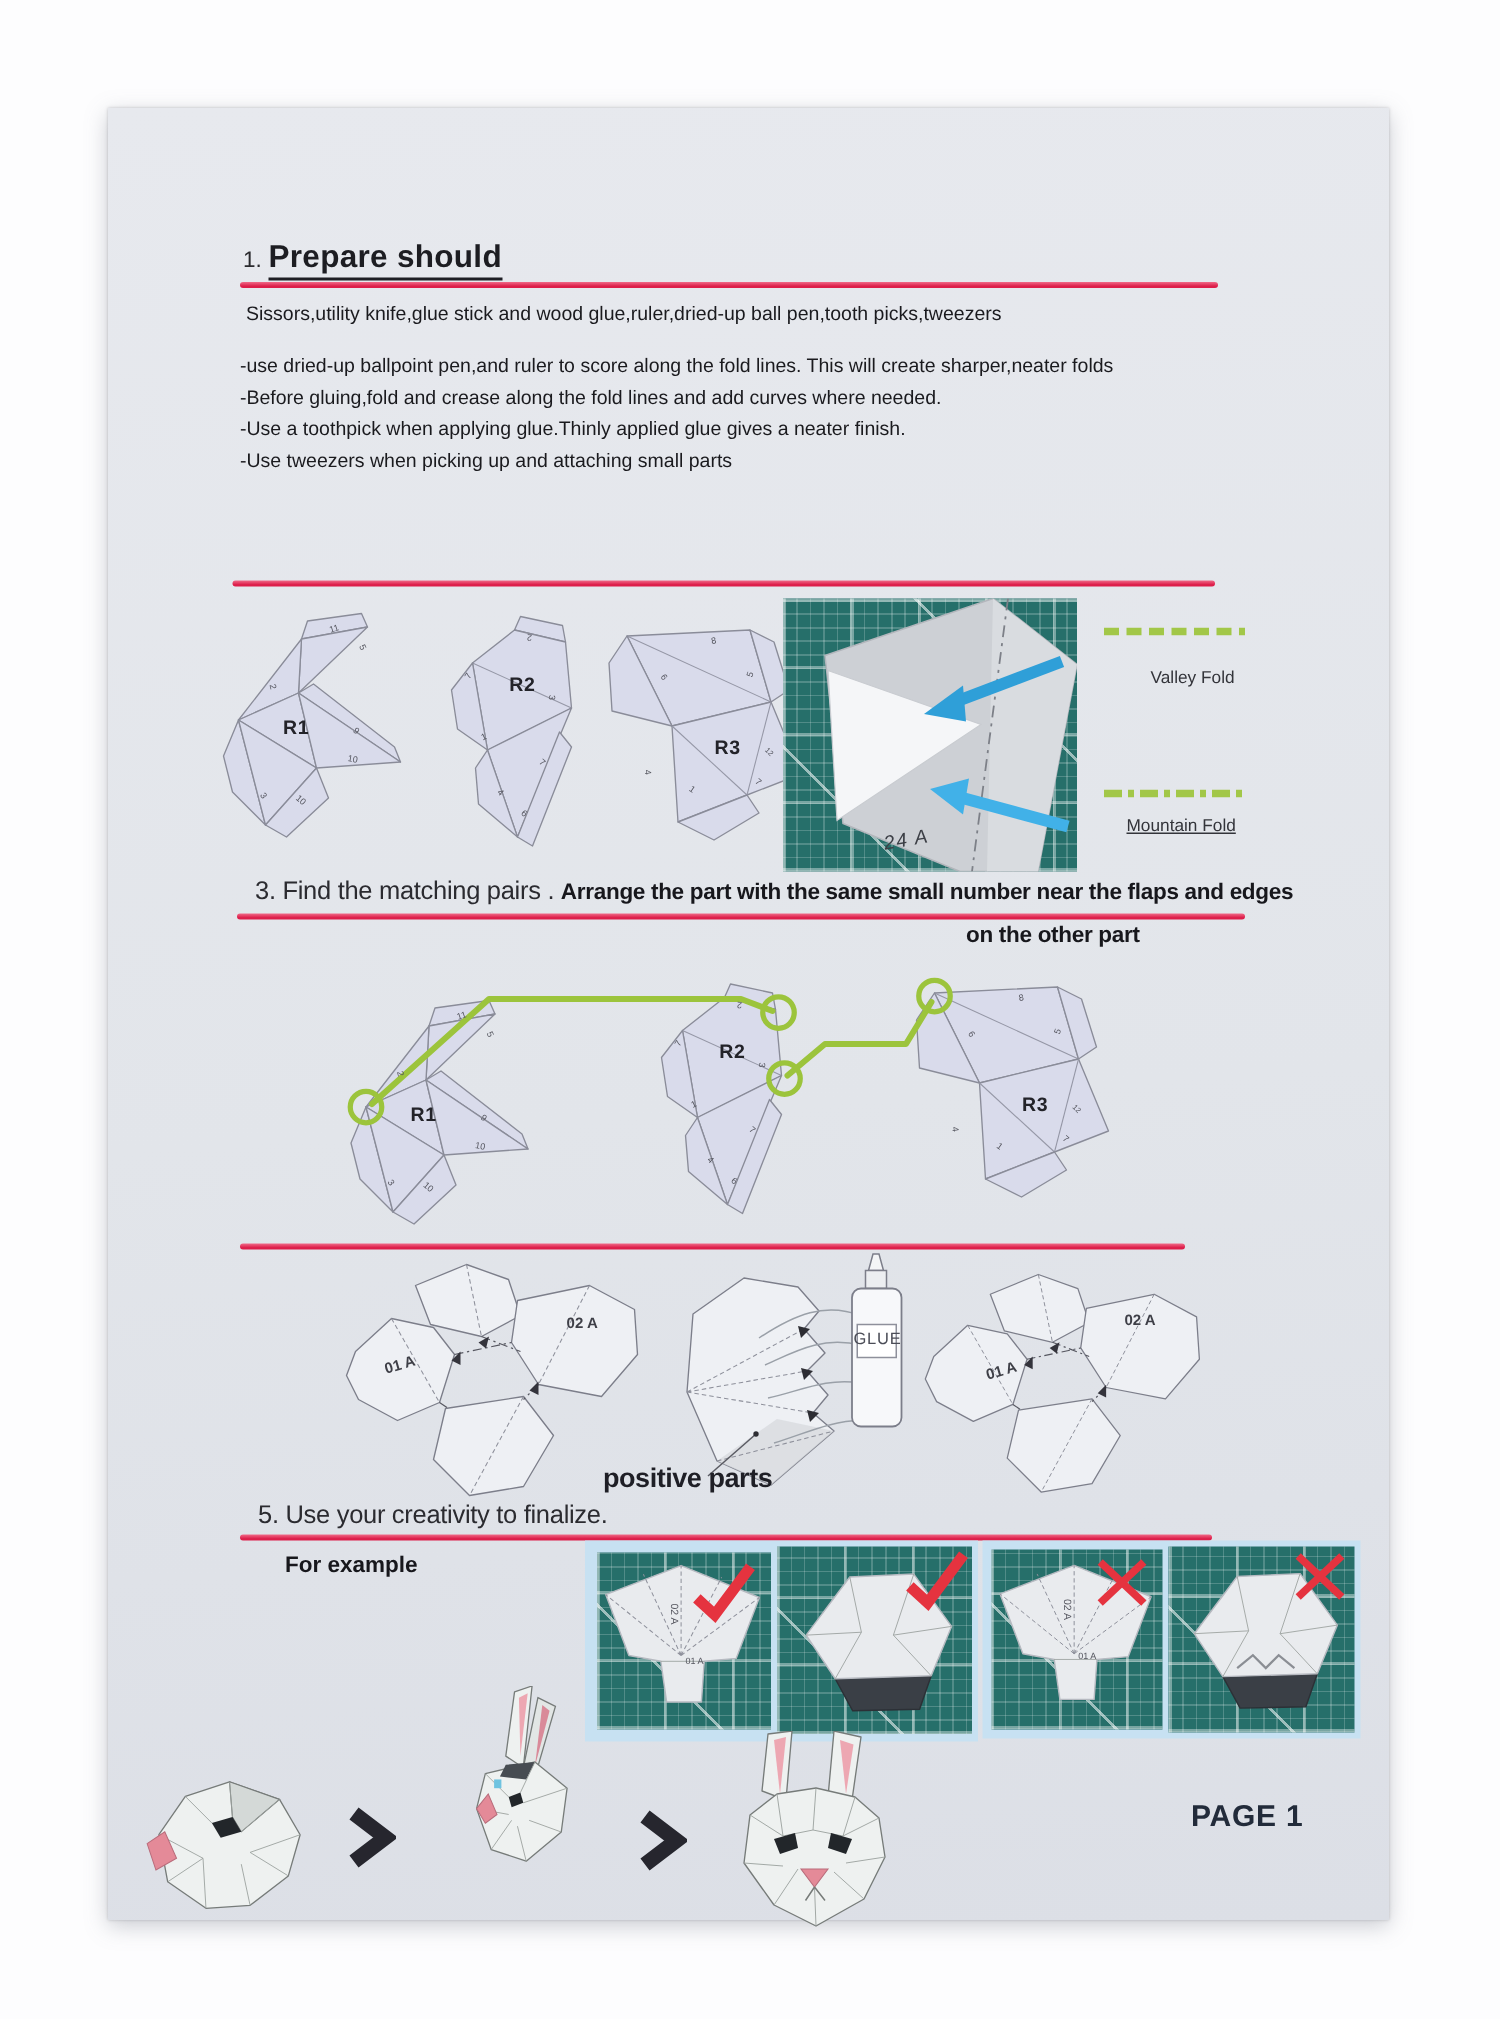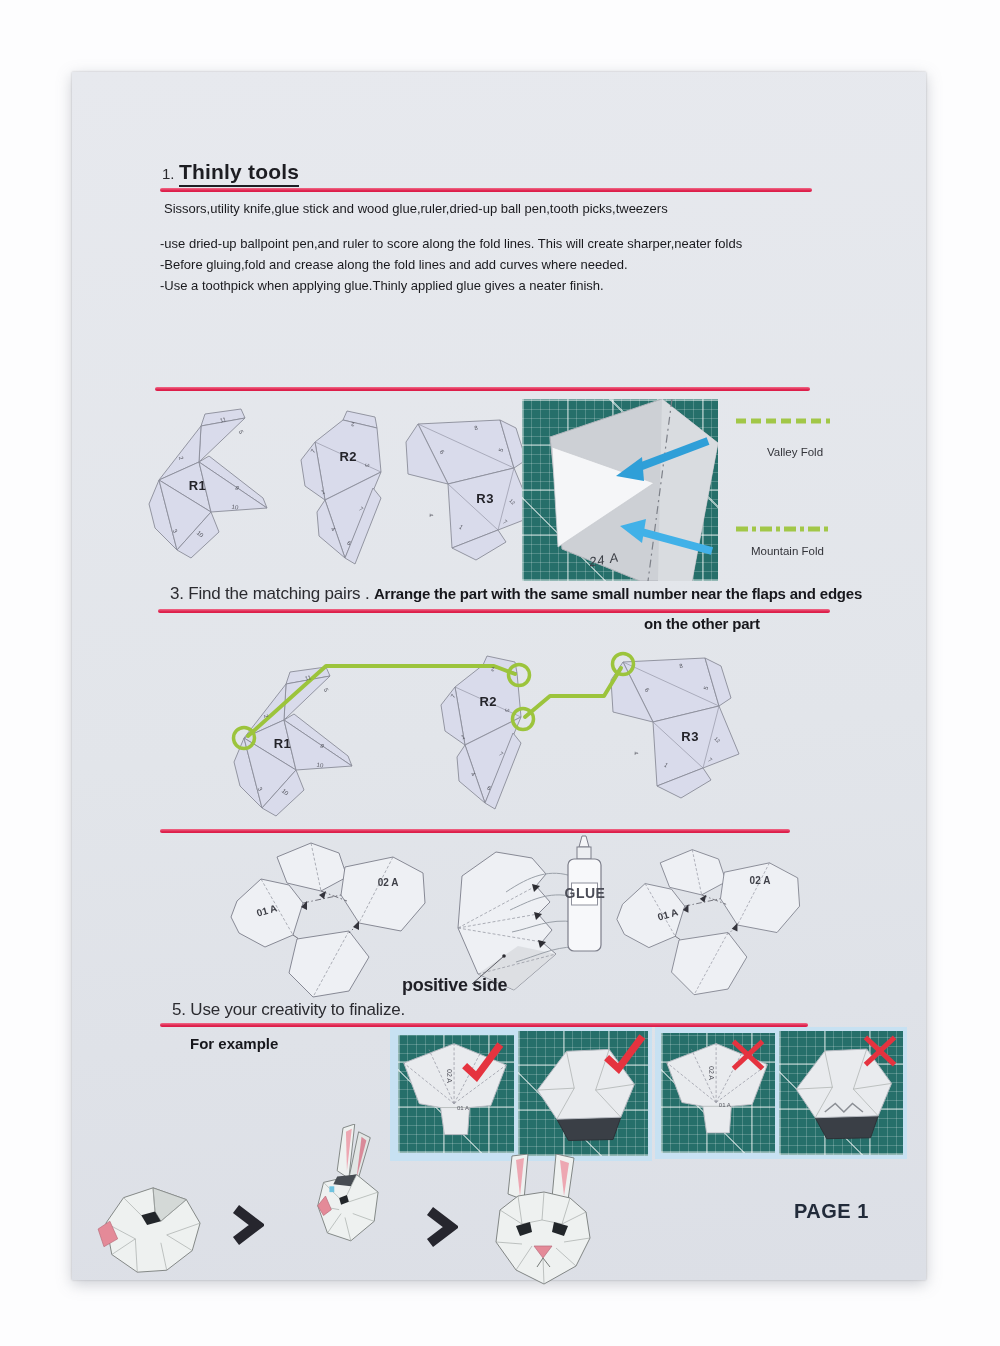--- a/index.html
+++ b/index.html
@@ -44,21 +44,21 @@
       repeating-linear-gradient(0deg, rgba(255,255,255,.38) 0 2px, transparent 2px 45px),
       repeating-linear-gradient(90deg, rgba(255,255,255,.38) 0 2px, transparent 2px 45px),
       repeating-linear-gradient(0deg, rgba(255,255,255,.20) 0 1px, transparent 1px 9px),
       repeating-linear-gradient(90deg, rgba(255,255,255,.20) 0 1px, transparent 1px 9px);
   }
   .bluepanel{background:#c7e1f2;}
   .handnote{font-style:italic;color:#3c3f46;letter-spacing:1px;}
   .legend-label{font-size:11.5px;color:#33343a;}
   .page-label{font-size:20px;font-weight:bold;color:#222b3a;letter-spacing:.5px;}
   .positive-label{font-size:18px;font-weight:bold;color:#1f1f26;letter-spacing:-.3px;}
-  .glue-label{font-size:14px;font-weight:bold;color:#4b4d57;letter-spacing:.5px;}
+  .glue-label{font-size:11px;font-weight:normal;color:#4b4d57;letter-spacing:.5px;}
   .example-label{font-size:15px;font-weight:bold;color:#17171c;}
 </style>
 </head>
 <body>
 
 <svg width="0" height="0" style="position:absolute" aria-hidden="true">
   <defs>
     <g id="net-r1">
       <polygon class="netpoly" points="54,26 58,14 94,9 98,18"></polygon>
       <polygon class="netpoly" points="54,26 98,18 52,62"></polygon>
@@ -113,28 +113,29 @@
       <polygon class="photopoly" points="18,52 48,12 92,10 118,46 104,80 38,82"></polygon>
       <path class="facet" d="M18,52 L56,50 M92,10 L78,52 M118,46 L78,52 M48,12 L56,50 M38,82 L56,50 M104,80 L78,52"></path>
     </g>
   </defs>
 </svg>
 
 <div class="paper">
 
   <div class="abs" style="left:90px;top:88px;">
     <span class="h1num">1.</span>
-    <span class="h1title">Thinly tools</span>
+    <span class="h1title">Prepare should</span>
   </div>
   <div class="abs redbar" style="left:88px;top:116px;width:652px;"></div>
   <div class="abs body-text" style="left:92px;top:128px;width:720px;">Sissors,utility knife,glue stick and wood glue,ruler,dried-up ball pen,tooth picks,tweezers</div>
   <div class="abs body-text" style="left:88px;top:163px;width:648px;">
       <div class="tip-line">-use dried-up ballpoint pen,and ruler to score  along the fold lines. This will create sharper,neater folds</div>
       <div class="tip-line">-Before gluing,fold and crease along the fold lines and add curves where needed.</div>
       <div class="tip-line">-Use a toothpick when applying glue.Thinly applied glue gives a neater finish.</div>
+      <div class="tip-line">-Use tweezers when picking up   and attaching small parts</div>
     </div>
 
   <div class="abs redbar" style="left:83px;top:315px;width:655px;"></div>
 
   <div class="abs" style="left:75px;top:328px;width:140px;height:170px;">
     <svg width="140" height="170" viewBox="0 0 140 170">
         <use href="#net-r1"></use>
       </svg>
   <span class="scat netlabel" style="left: 36%; top: 50%; font-size: 13px; transform: translate(-50%, -50%) rotate(0deg);">R1</span><span class="scat " style="left: 54%; top: 12%; font-size: 6px; transform: translate(-50%, -50%) rotate(-18deg);">11</span><span class="scat " style="left: 67%; top: 19%; font-size: 6px; transform: translate(-50%, -50%) rotate(65deg);">5</span><span class="scat " style="left: 24%; top: 34%; font-size: 6px; transform: translate(-50%, -50%) rotate(75deg);">2</span><span class="scat " style="left: 64%; top: 52%; font-size: 6px; transform: translate(-50%, -50%) rotate(40deg);">9</span><span class="scat " style="left: 63%; top: 63%; font-size: 6px; transform: translate(-50%, -50%) rotate(10deg);">10</span><span class="scat " style="left: 20%; top: 77%; font-size: 6px; transform: translate(-50%, -50%) rotate(55deg);">3</span><span class="scat " style="left: 38%; top: 79%; font-size: 6px; transform: translate(-50%, -50%) rotate(40deg);">10</span></div>
   <div class="abs" style="left:215px;top:336px;width:120px;height:178px;">
@@ -164,21 +165,21 @@
     <span class="abs handnote" style="left:34%;top:84%;font-size:13px;transform:rotate(-10deg);">24 A</span>
   </div>
 
   <svg class="abs" style="left:662px;top:344px;" width="98" height="10" viewBox="0 0 98 10">
     <line x1="2" y1="5" x2="96" y2="5" stroke="#a2c748" stroke-width="5" stroke-dasharray="10 5"></line>
   </svg>
   <div class="abs legend-label" style="left:695px;top:374px;">Valley Fold</div>
   <svg class="abs" style="left:662px;top:452px;" width="98" height="10" viewBox="0 0 98 10">
     <line x1="2" y1="5" x2="96" y2="5" stroke="#a2c748" stroke-width="5" stroke-dasharray="12 4 4 4"></line>
   </svg>
-  <div class="abs legend-label" style="left:679px;top:473px;">Mountain Fold</div>
+  <div class="abs legend-label" style="left:679px;top:473px;text-decoration:underline;">Mountain Fold</div>
 
   <div class="abs" style="left:98px;top:512px;white-space:nowrap;">
     <span class="hplain">3. Find the matching pairs .</span>
     <span class="hbold">Arrange the part with the same small number near the flaps and edges</span>
   </div>
   <div class="abs redbar" style="left:86px;top:537px;width:672px;"></div>
   <div class="abs hbold" style="left:572px;top:543px;width:226px;text-align:left;">on the other part</div>
 
   <svg class="abs" style="left:130px;top:556px;" width="580" height="196" viewBox="0 0 580 196">
     <use href="#net-r1" x="30" y="30"></use>
@@ -259,21 +260,21 @@
   <div class="abs" style="left:490px;top:763px;width:46px;height:120px;">
     <svg width="46" height="120" viewBox="0 0 46 120">
       <polygon points="20,1 24,1 27,12 17,12" fill="#f4f5f7" stroke="#7c7e8a" stroke-width="1"></polygon>
       <rect x="15" y="12" width="14" height="12" fill="#eceef1" stroke="#7c7e8a" stroke-width="1"></rect>
       <rect x="6" y="24" width="33" height="92" rx="6" fill="#f7f8fa" stroke="#7c7e8a" stroke-width="1.2"></rect>
       <rect x="9.5" y="48" width="26" height="22" fill="#fff" stroke="#8e909b" stroke-width="1"></rect>
     </svg>
     <span class="abs glue-label" style="left:50%;top:48%;transform:translate(-50%,-50%);">GLUE</span>
   </div>
 
-  <div class="abs positive-label" style="left:330px;top:903px;">positive side</div>
+  <div class="abs positive-label" style="left:330px;top:903px;">positive parts</div>
 
   <div class="abs" style="left:540px;top:772px;width:200px;height:162px;">
     <svg width="200" height="162" viewBox="0 0 210 172">
         <use href="#net-glue"></use>
       </svg>
   <span class="scat cap" style="left: 74%; top: 23%; font-size: 10px; transform: translate(-50%, -50%) rotate(0deg);">02 A</span><span class="scat cap" style="left: 28%; top: 44%; font-size: 10px; transform: translate(-50%, -50%) rotate(-16deg);">01 A</span></div>
 
   <div class="abs hplain" style="left:100px;top:928px;">5. Use your creativity to finalize.</div>
   <div class="abs redbar" style="left:88px;top:951px;width:648px;"></div>
   <div class="abs example-label" style="left:118px;top:963px;">For example</div>

